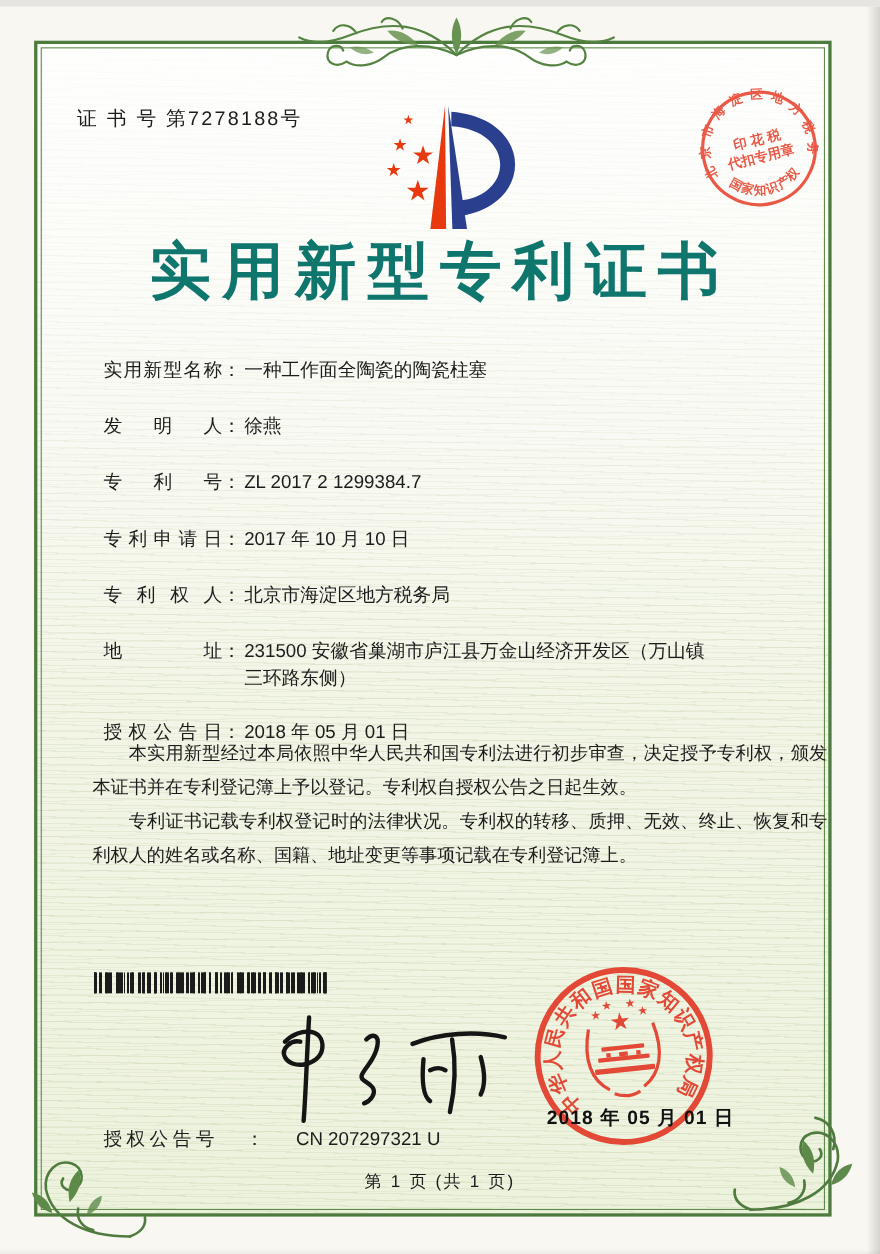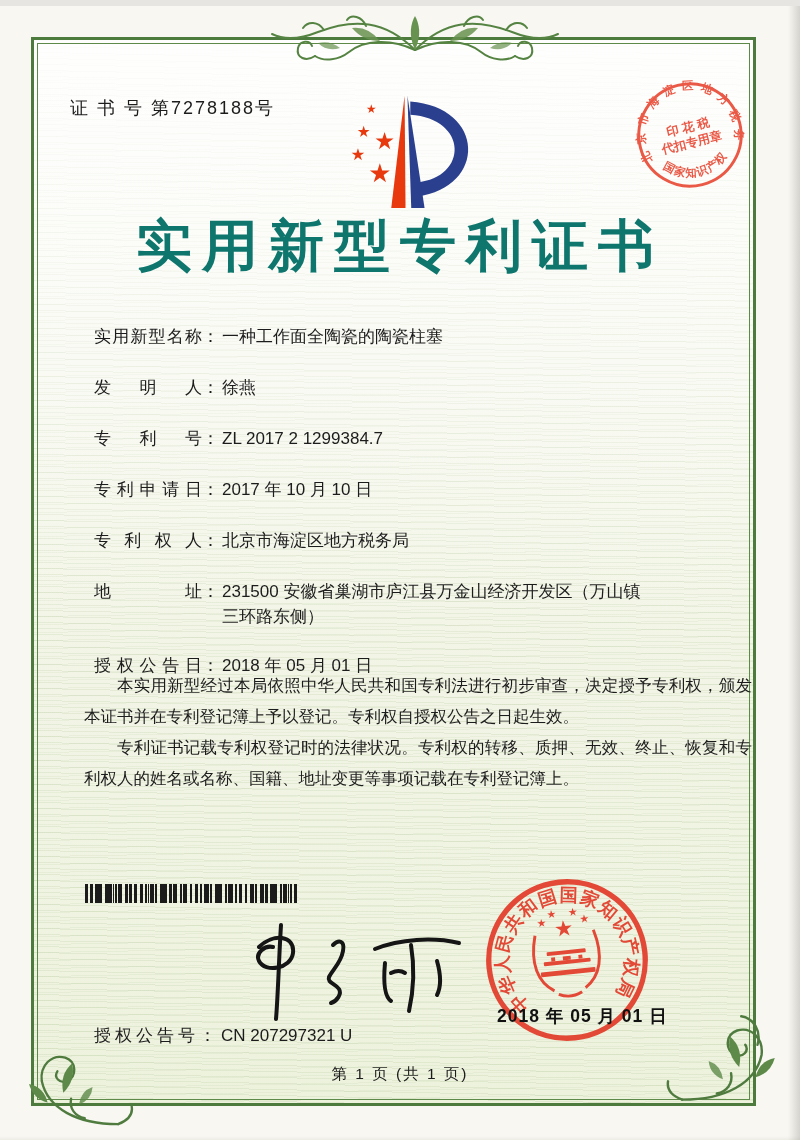--- a/index.html
+++ b/index.html
@@ -39,21 +39,21 @@
     font-size:56px;font-weight:700;letter-spacing:10px;color:#0f766e;}
 
   .fields{position:absolute;left:94px;top:318px;right:58px;font-size:17px;line-height:25px;}
   .frow{display:flex;align-items:flex-start;margin-bottom:26px;}
   .frow.tight{margin-bottom:24px;}
   .flabel{width:108px;text-align:justify;text-align-last:justify;flex:0 0 108px;}
   .fcolon{flex:0 0 18px;}
   .fvalue{flex:1;padding-left:2px;}
   .frow-last{display:flex;margin-bottom:0;flex-direction:column;}
   .fhalf{display:flex;flex:0 0 370px;}
-  .fhalf2{display:flex;flex:1;}
+  .fhalf2{display:flex;flex:1;gap:24px;}
   .fhalf2 .flabel2{letter-spacing:4px;}
 
   .paras{position:absolute;left:84px;top:664px;right:48px;font-size:16.5px;line-height:31px;text-align:justify;}
   .paras p{margin:0;text-indent:2em;}
 
   .barcode{position:absolute;left:85px;top:878px;width:212px;height:19px;
     background:
       repeating-linear-gradient(90deg,#1b1b1b 0 2px,transparent 2px 5px),
       repeating-linear-gradient(90deg,#1b1b1b 0 1px,transparent 1px 7px),
       repeating-linear-gradient(90deg,#1b1b1b 0 3px,transparent 3px 11px);}

